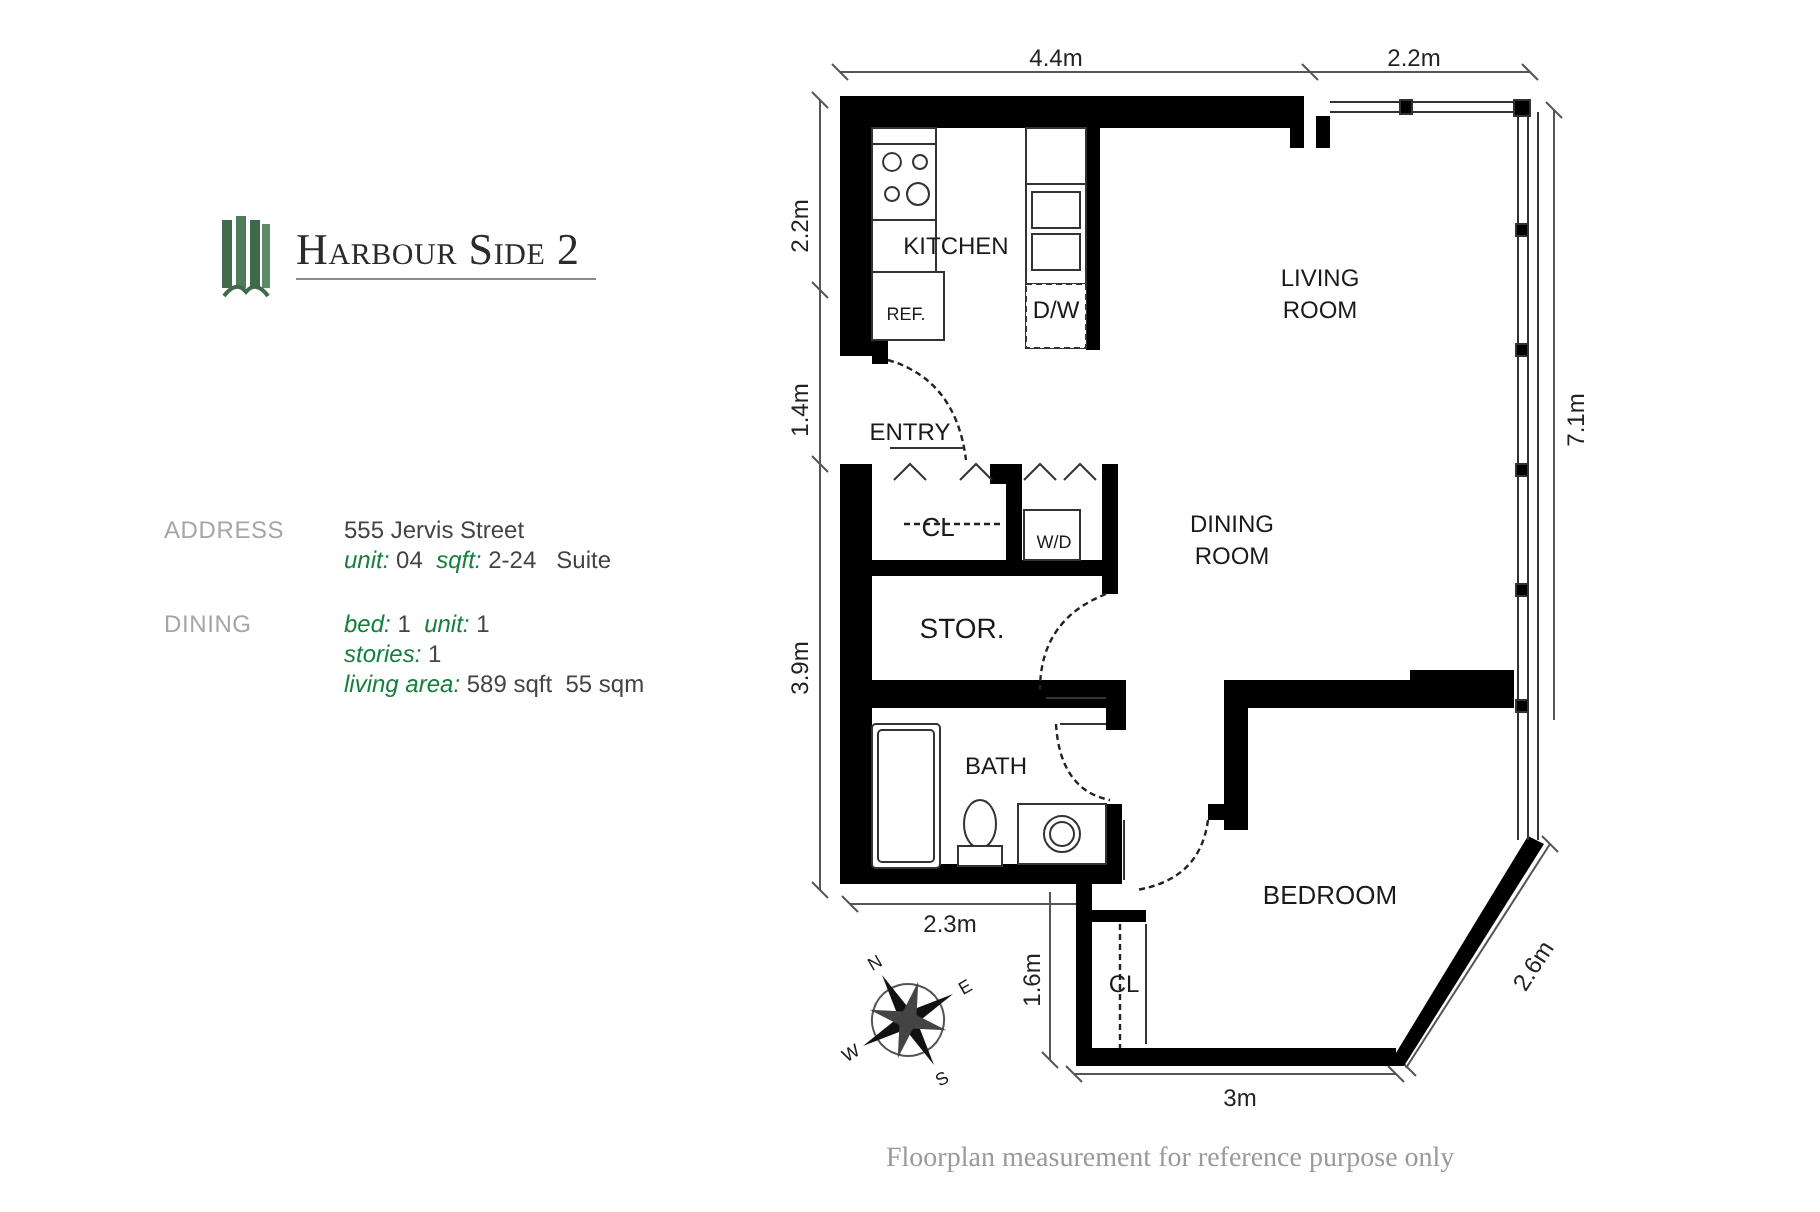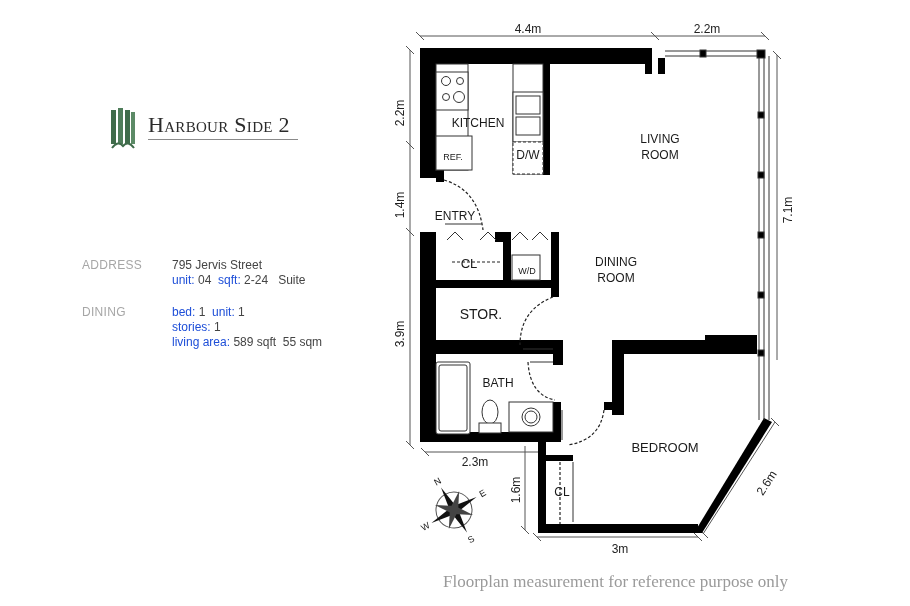--- a/index.html
+++ b/index.html
@@ -8,46 +8,46 @@
   .logo-mark { position: absolute; left: 0; top: 0; width: 26px; height: 42px; }
   .logo-title { position: absolute; left: 38px; top: 4px; font-family: "Liberation Serif", serif; font-size: 22px; color: #2b2b2b; letter-spacing: 0.3px; white-space: nowrap; font-variant: small-caps; }
   .logo-rule { position: absolute; left: 38px; top: 31px; width: 150px; height: 1px; background: #8a8a8a; }
   .logo-sub { position: absolute; left: 38px; top: 34px; width: 150px; text-align: center; font-family: "Liberation Serif", serif; font-size: 12px; letter-spacing: 5px; color: #2b2b2b; }
 
   .info { position: absolute; left: 70px; top: 258px; font-size: 12px; color: #a6a6a6; line-height: 15px; }
   .info .row { position: relative; }
   .info .label { position: absolute; left: 12px; top: 0; width: 100px; color: #a6a6a6; letter-spacing: 0.3px; }
   .info .vals { position: absolute; left: 102px; top: 0; white-space: nowrap; }
   .info .v { color: #444; }
-  .info .k { color: #1d4ed8; }
+  .info .k { color: #15803d; font-style: italic; }
 
   .plan { position: absolute; left: 0; top: 0; }
   .plan text { font-family: "Liberation Sans", sans-serif; fill: #1a1a1a; }
   .dim text { font-size: 12px; fill: #222; }
-  .footer-note { position: absolute; left: 443px; top: 572px; font-family: "Liberation Serif", serif; font-size: 17px; color: #9a9a9a; white-space: nowrap; }
+  .footer-note { position: absolute; left: 443px; top: 572px; font-family: "Liberation Serif", serif; font-size: 14px; color: #9a9a9a; white-space: nowrap; }
 </style>
 </head>
 <body>
 
 <div class="logo">
   <svg class="logo-mark" viewBox="0 0 26 42">
     <rect x="1" y="2" width="5" height="34" fill="#3f6b4a"></rect>
     <rect x="8" y="0" width="5" height="36" fill="#4f7d5a"></rect>
     <rect x="15" y="2" width="5" height="34" fill="#3f6b4a"></rect>
     <rect x="21" y="4" width="4" height="32" fill="#5c8a66"></rect>
     <path d="M2 40 Q8 32 13 38 Q18 32 24 40" stroke="#3f6b4a" stroke-width="2" fill="none"></path>
   </svg>
   <div class="logo-title">Harbour Side 2</div>
   <div class="logo-rule"></div>
 </div>
 
 <div class="info">
   <div class="row" style="height:15px;">
     <span class="label">ADDRESS</span>
-    <span class="vals"><span class="v">795 Jervis Street</span></span>
+    <span class="vals"><span class="v">555 Jervis Street</span></span>
   </div>
   <div class="row" style="height:32px;">
     <span class="vals">
       <span class="k">unit:</span>
       <span class="v">04</span>&nbsp;
       <span class="k">sqft:</span>
       <span class="v">2-24</span>&nbsp;&nbsp;
       <span class="v">Suite</span>
     </span>
   </div>

